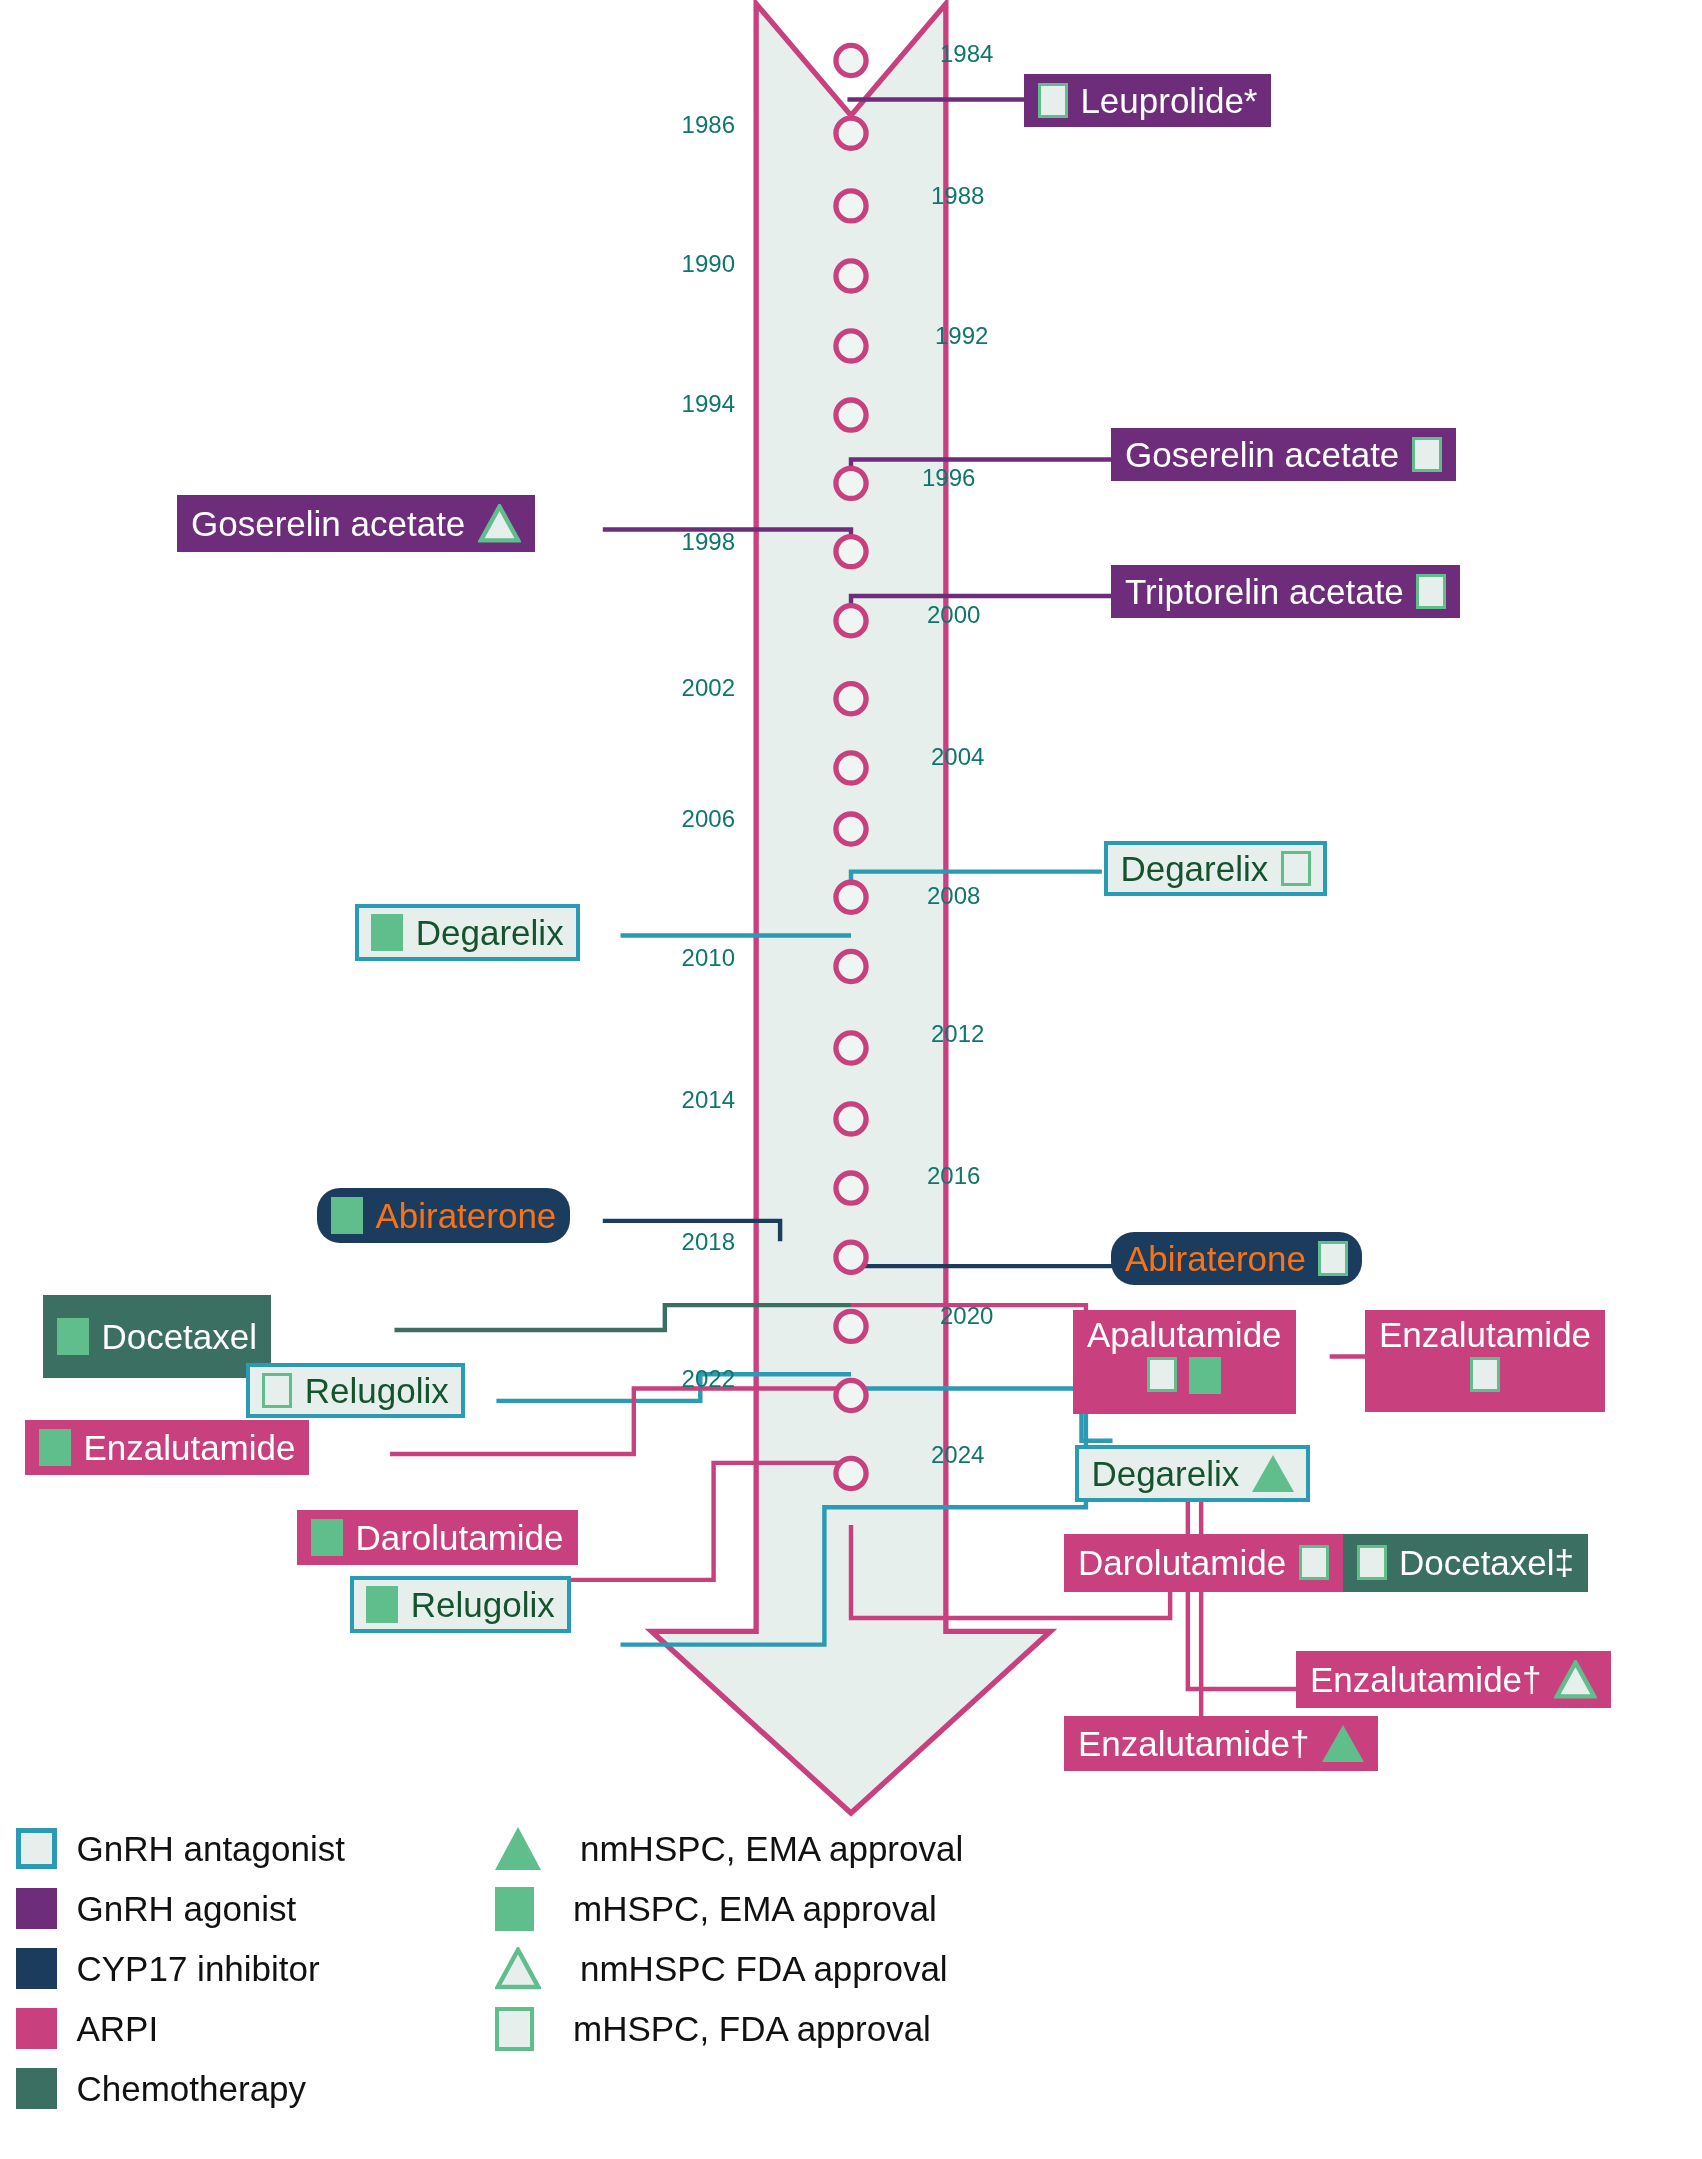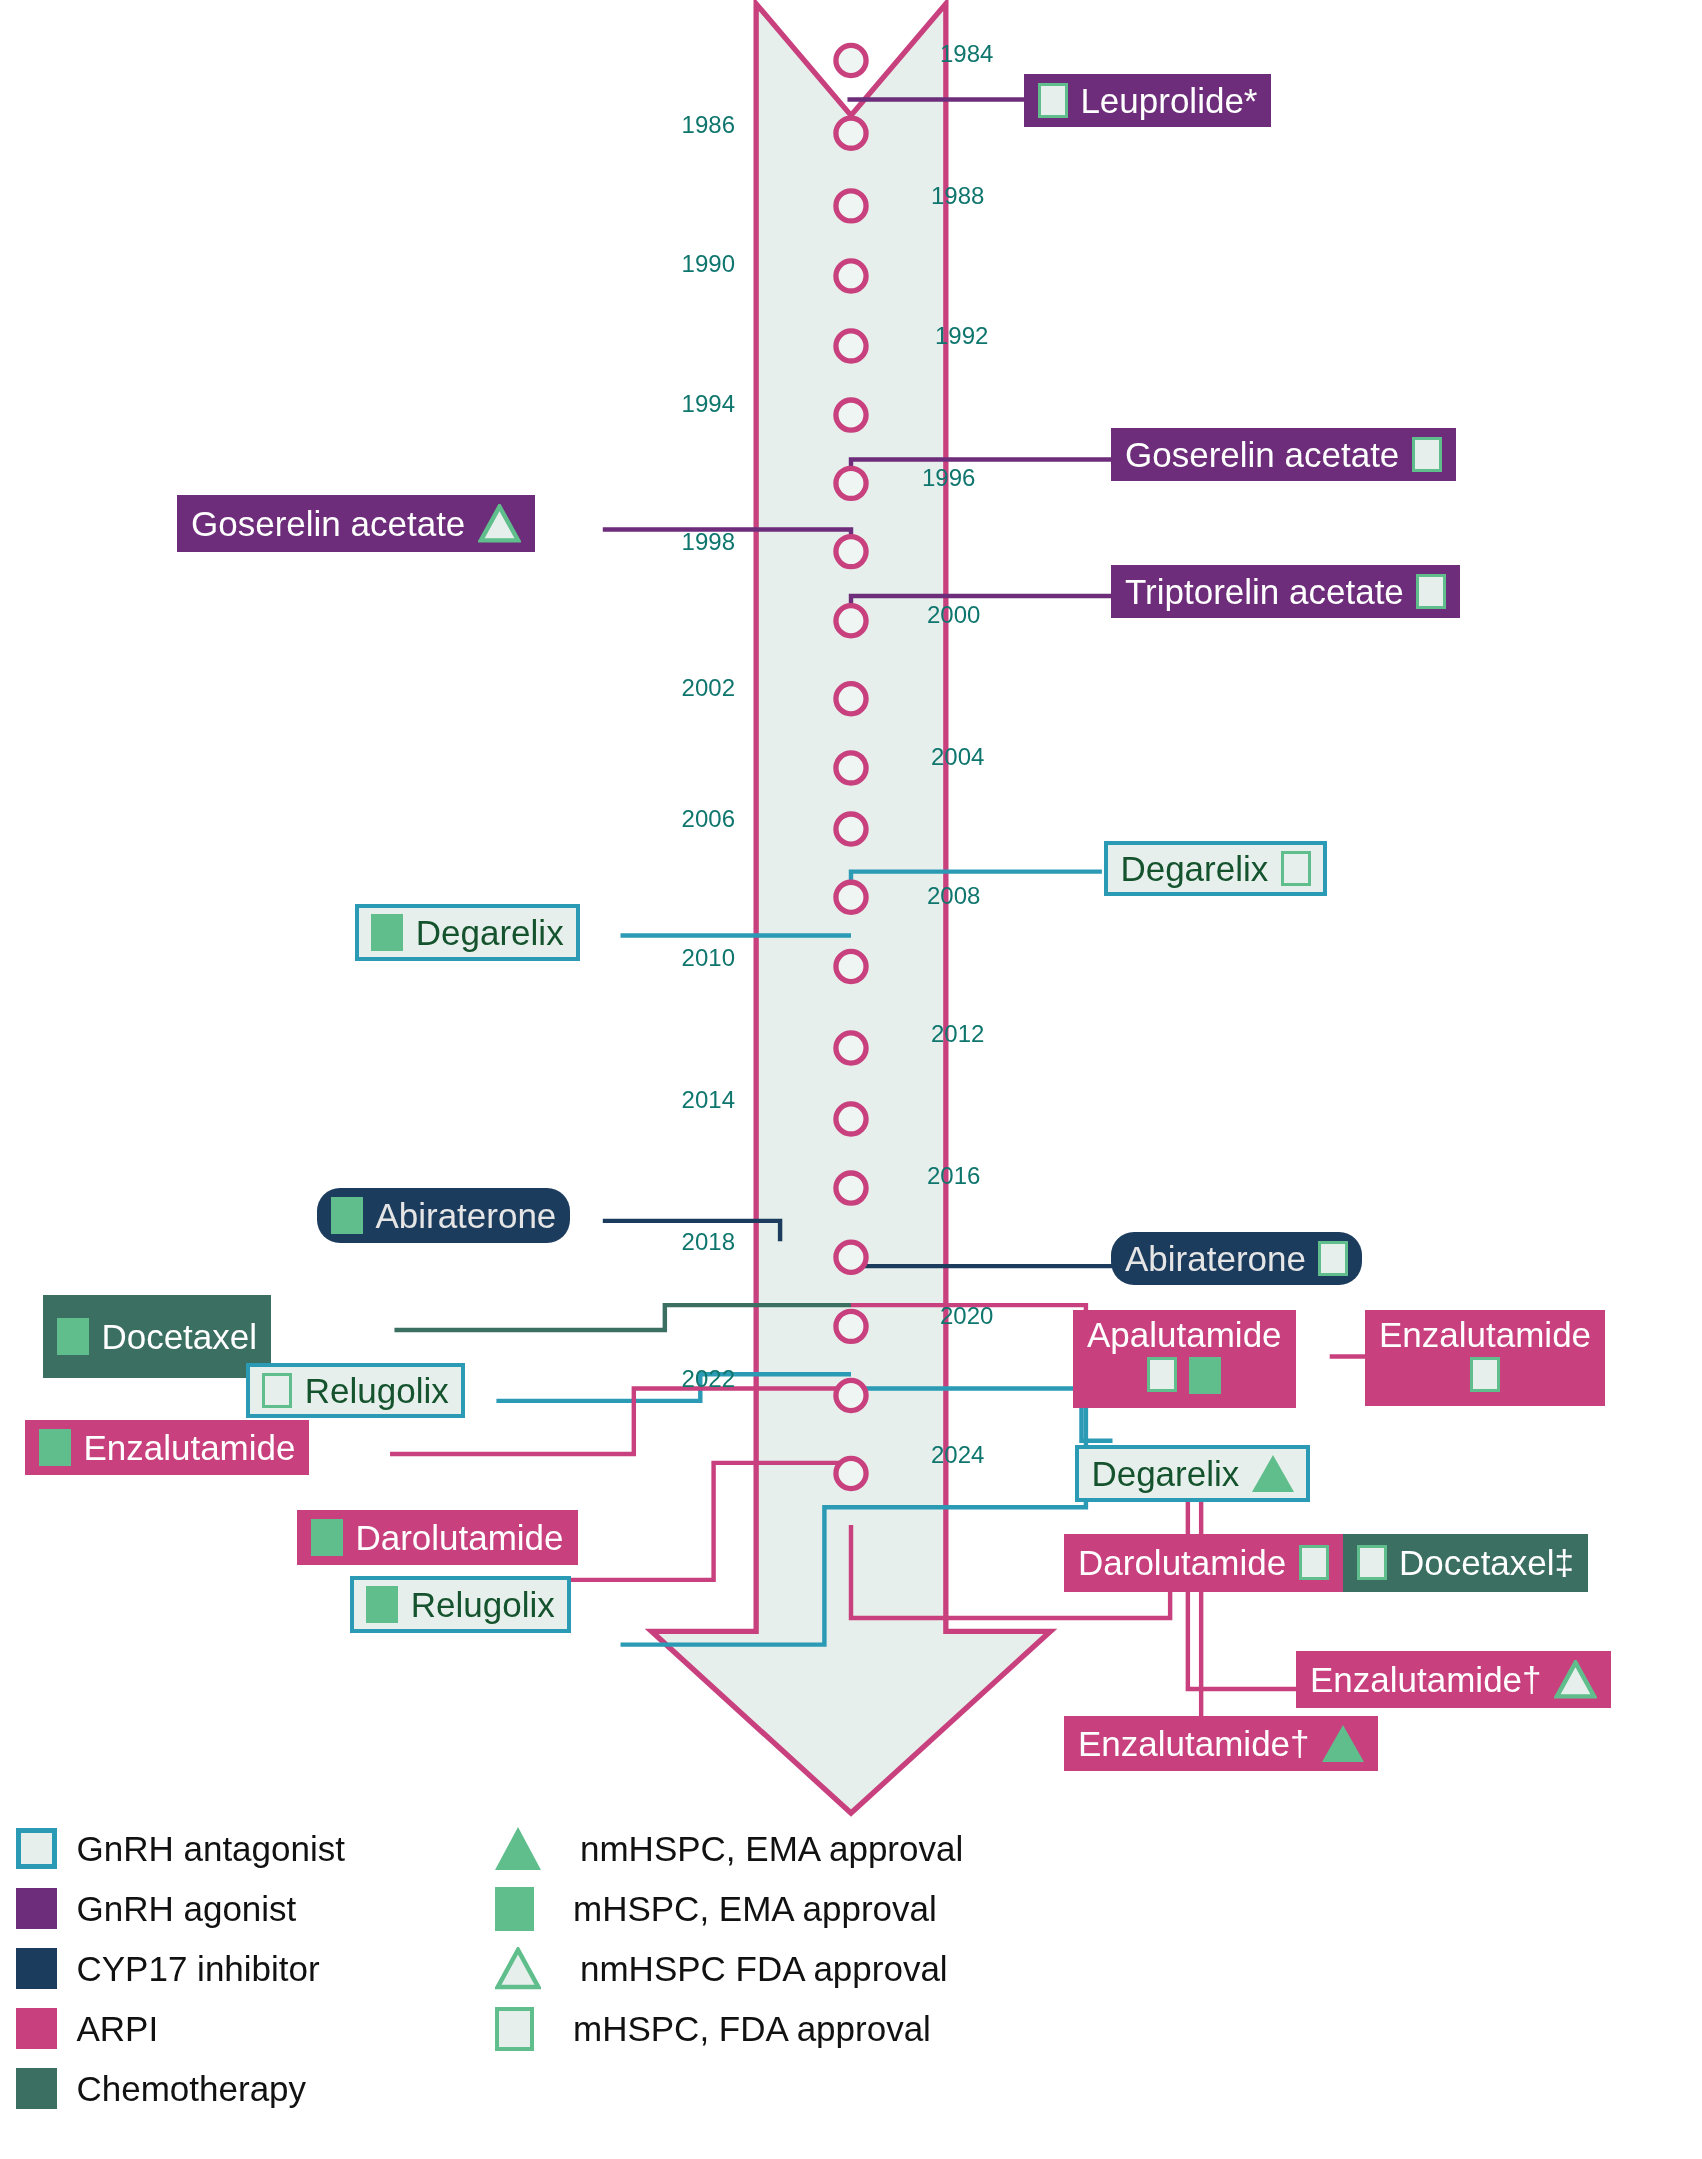--- a/index.html
+++ b/index.html
@@ -11,40 +11,40 @@
 
   .yr{position:absolute;font-size:24px;color:#0f766e;letter-spacing:0px;white-space:nowrap;}
   .yr.left{text-align:right;}
 
   
   .box{position:absolute;display:flex;align-items:center;box-sizing:border-box;
        white-space:nowrap;font-size:35px;line-height:1;}
   .box .lbl{display:inline-block;}
   .box.agonist{background:#6d2d7a;color:#fff;padding:8.9px 14px;}
   .box.antagonist{background:#e6efeb;color:#14532d;border:4.4px solid #2a9ab5;padding:6.2px 12.4px;}
-  .box.cyp17{background:#1c3c5e;color:#e5e5e5;padding:8.9px 14px;border-radius:23px;}
+  .box.cyp17{background:#1c3c5e;color:#f97316;padding:8.9px 14px;border-radius:23px;}
   .box.arpi{background:#c8417e;color:#fff;padding:8.9px 14px;}
   .box.chemo{background:#3b6f62;color:#fff;padding:23px 14px;}
 
   
   .mk{display:inline-block;flex:0 0 auto;}
   .mk.sq-solid{width:30px;height:35px;background:#5fbe8b;border:1.8px solid #5fbe8b;}
   .mk.sq-open{width:30px;height:35px;background:#e6efeb;border:3.5px solid #5fbe8b;box-sizing:border-box;}
   .mk.tri-solid{width:0;height:0;border-left:21px solid transparent;border-right:21px solid transparent;border-bottom:37px solid #5fbe8b;}
   .mk.tri-open{width:43px;height:39px;}
   .ml{margin-left:12.4px;} .mr{margin-right:12.4px;}
 
   
   .combo{position:absolute;display:flex;align-items:center;}
   .combo > div{display:flex;align-items:center;padding:8.9px 14px;font-size:35px;color:#fff;white-space:nowrap;}
   .combo .h-arpi{background:#c8417e;}
   .combo .h-chemo{background:#3b6f62;}
 
   
-  .box.stacked{flex-direction:column;align-items:center;padding:7px 14px 14px;}
+  .box.stacked{flex-direction:column;align-items:center;padding:7px 14px 20px;}
   .box.stacked .row2{display:flex;gap:12.4px;margin-top:5.3px;}
 
   
   #legend{position:absolute;left:16px;top:1822px;width:1153px;}
   .lg-col{position:absolute;top:0;}
   .lg-item{display:flex;align-items:center;height:53px;margin-bottom:7px;}
   .lg-item .sw{flex:0 0 auto;margin-right:19.5px;}
   .lg-item .txt{font-size:35px;color:#111;white-space:nowrap;}
   .sw.sq{width:41px;height:41px;}
   .sw.sq.antag{background:#e6efeb;border:5.3px solid #2a9ab5;box-sizing:border-box;}

